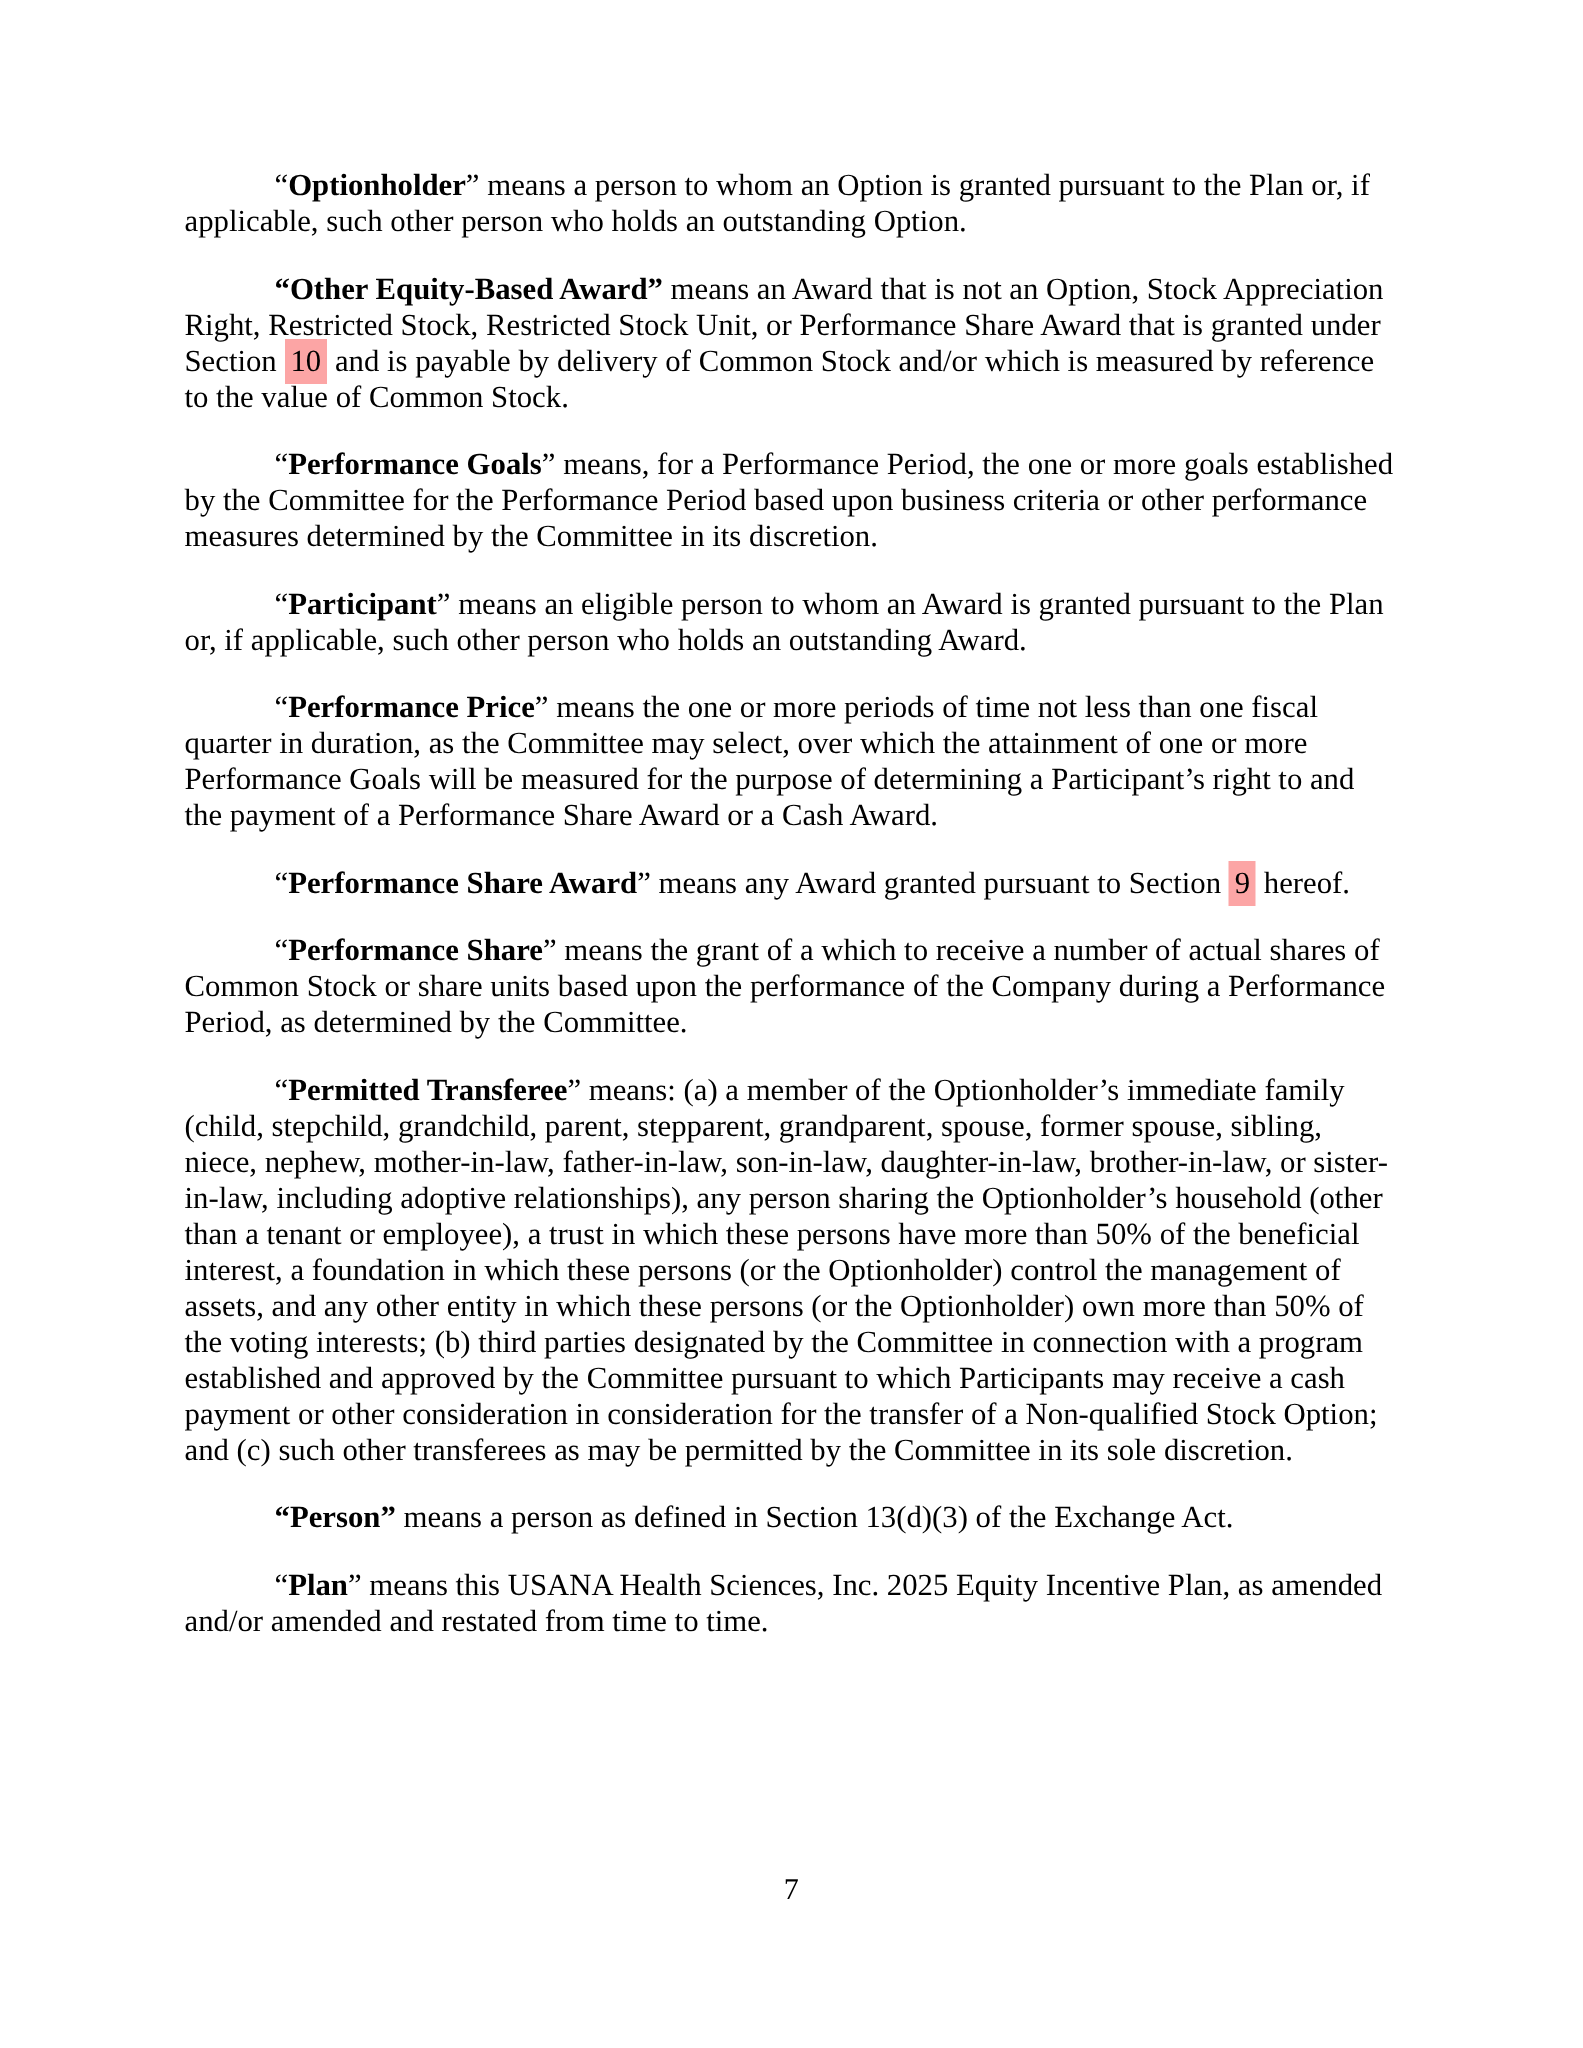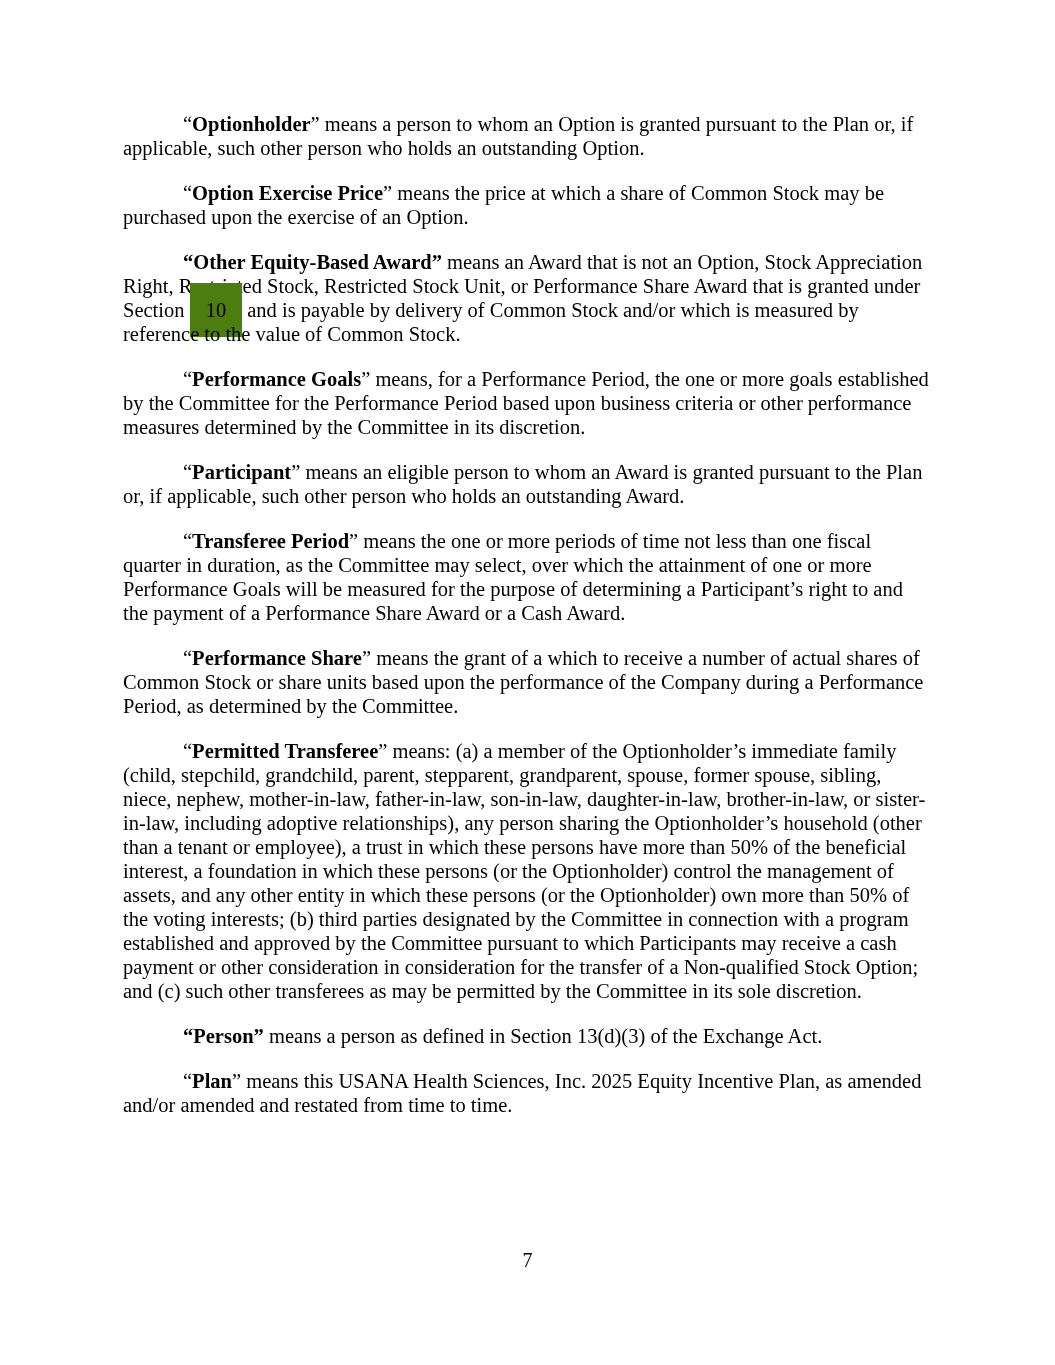--- a/index.html
+++ b/index.html
@@ -26,52 +26,52 @@
     margin: 0 0 21px 0;
     font-size: 20.5px;
     line-height: 24px;
     text-indent: 60px;
     text-align: left;
   }
   .para b {
     font-weight: bold;
   }
   mark.hl {
-    background: #4d7c0f;
+    background: #fca5a5;
     color: inherit;
-    padding: 16px;
+    padding: 4px;
   }
   .page-number {
     position: absolute;
     top: 1248px;
     left: 0;
     width: 100%;
     text-align: center;
     font-size: 20px;
     line-height: 24px;
   }
 </style>
 </head>
 <body>
 
 <div class="page">
   <div class="content">
 
     <p class="para"><span>“</span><b>Optionholder</b><span>”</span><span> means a person to whom an Option is granted pursuant to the Plan or, if applicable, such other person who holds an outstanding Option.</span></p>
 
-    <p class="para"><span>“</span><b>Option Exercise Price</b><span>”</span><span> means the price at which a share of Common Stock may be purchased upon the exercise of an Option.</span></p>
 
     <p class="para"><b>“Other Equity-Based Award”</b><span> means an Award that is not an Option, Stock Appreciation Right, Restricted Stock, Restricted Stock Unit, or Performance Share Award that is granted under Section </span><mark class="hl">10</mark><span> and is payable by delivery of Common Stock and/or which is measured by reference to the value of Common Stock.</span></p>
 
     <p class="para"><span>“</span><b>Performance Goals</b><span>”</span><span> means, for a Performance Period, the one or more goals established by the Committee for the Performance Period based upon business criteria or other performance measures determined by the Committee in its discretion.</span></p>
 
     <p class="para"><span>“</span><b>Participant</b><span>”</span><span> means an eligible person to whom an Award is granted pursuant to the Plan or, if applicable, such other person who holds an outstanding Award.</span></p>
 
-    <p class="para"><span>“</span><b>Transferee Period</b><span>”</span><span> means the one or more periods of time not less than one fiscal quarter in duration, as the Committee may select, over which the attainment of one or more Performance Goals will be measured for the purpose of determining a Participant’s right to and the payment of a Performance Share Award or a Cash Award.</span></p>
+    <p class="para"><span>“</span><b>Performance Price</b><span>”</span><span> means the one or more periods of time not less than one fiscal quarter in duration, as the Committee may select, over which the attainment of one or more Performance Goals will be measured for the purpose of determining a Participant’s right to and the payment of a Performance Share Award or a Cash Award.</span></p>
 
+    <p class="para"><span>“</span><b>Performance Share Award</b><span>”</span><span> means any Award granted pursuant to Section </span><mark class="hl">9</mark><span> hereof.</span></p>
 
     <p class="para"><span>“</span><b>Performance Share</b><span>”</span><span> means the grant of a which to receive a number of actual shares of Common Stock or share units based upon the performance of the Company during a Performance Period, as determined by the Committee.</span></p>
 
     <p class="para"><span>“</span><b>Permitted Transferee</b><span>”</span><span> means: (a) a member of the Optionholder’s immediate family (child, stepchild, grandchild, parent, stepparent, grandparent, spouse, former spouse, sibling, niece, nephew, mother-in-law, father-in-law, son-in-law, daughter-in-law, brother-in-law, or sister-in-law, including adoptive relationships), any person sharing the Optionholder’s household (other than a tenant or employee), a trust in which these persons have more than 50% of the beneficial interest, a foundation in which these persons (or the Optionholder) control the management of assets, and any other entity in which these persons (or the Optionholder) own more than 50% of the voting interests; (b) third parties designated by the Committee in connection with a program established and approved by the Committee pursuant to which Participants may receive a cash payment or other consideration in consideration for the transfer of a Non-qualified Stock Option; and (c) such other transferees as may be permitted by the Committee in its sole discretion.</span></p>
 
     <p class="para"><b>“Person”</b><span> means a person as defined in Section 13(d)(3) of the Exchange Act.</span></p>
 
     <p class="para"><span>“</span><b>Plan</b><span>”</span><span> means this USANA Health Sciences, Inc. 2025 Equity Incentive Plan, as amended and/or amended and restated from time to time.</span></p>
 
   </div>

